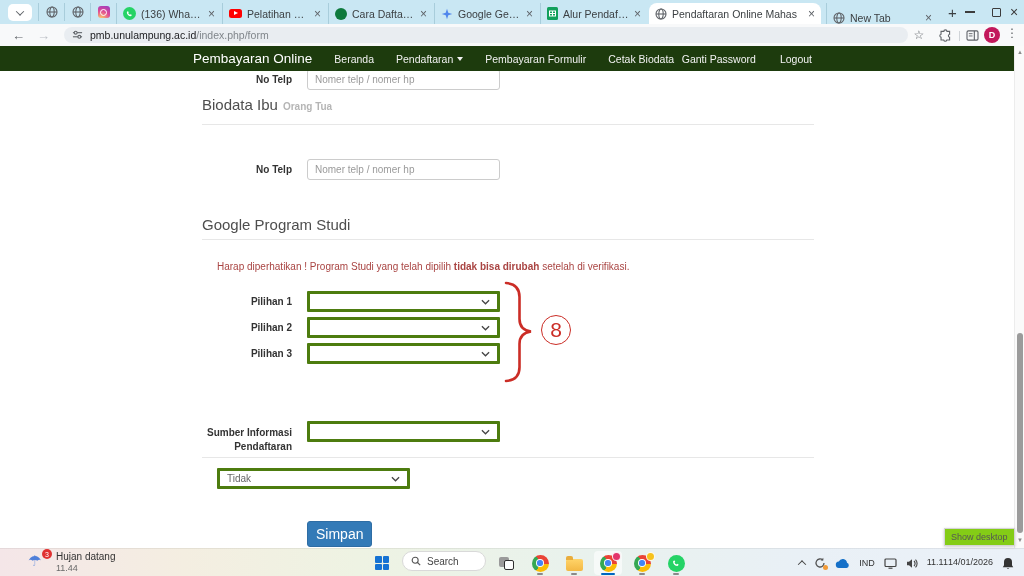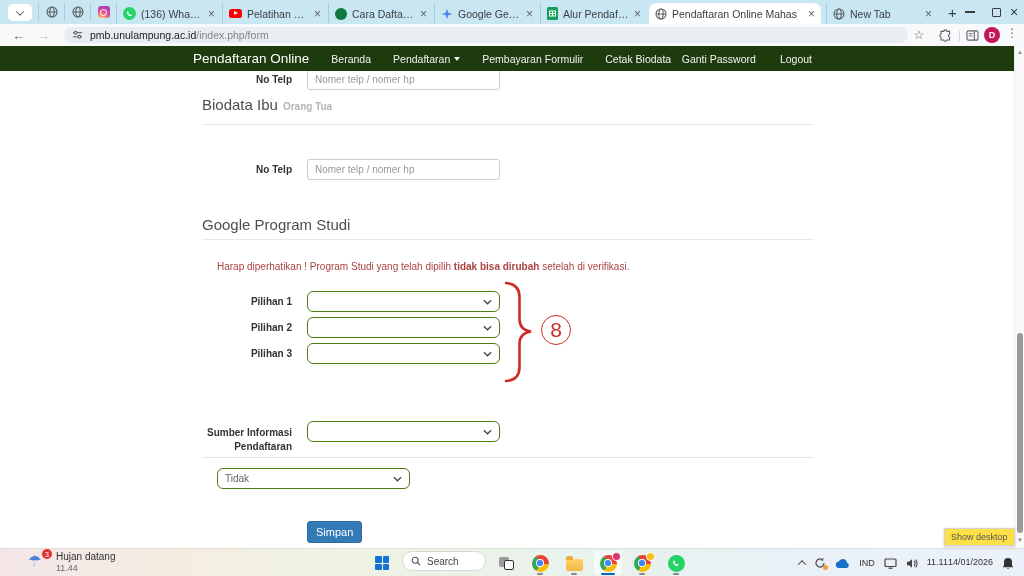--- a/index.html
+++ b/index.html
@@ -51,38 +51,38 @@
   .nav-right { position:absolute; right:202px; display:flex; }
   .nav-right .nav-item { margin-left:24px; }
 
   
   .frow { position:absolute; display:flex; align-items:flex-start; }
   .lbl { width:90px; text-align:right; font-size:10px; font-weight:bold; color:#333; line-height:1.35; padding-top:5px; }
   .lbl.mid { padding-top:0; line-height:21px; }
   .ctl { margin-left:15px; width:193px; }
   .tinput { width:193px; height:21px; border:1px solid #ccc; border-radius:3px; padding:0 7px; font-size:10px; color:#555; font-family:"Liberation Sans", sans-serif; background:#fff; }
   .tinput::placeholder { color:#9a9a9a; }
-  .sel { width:193px; height:21px; border:1px solid #4d7c0f; border-radius:6px; background:#fff; display:flex; align-items:center; padding:0 7px; font-size:10px; color:#666; }
+  .sel { width:193px; height:21px; border:3px solid #4d7c0f; border-radius:1px; background:#fff; display:flex; align-items:center; padding:0 7px; font-size:10px; color:#666; }
   .sel .selval { flex:1; }
   .sel svg { flex:none; }
   .heading { position:absolute; font-size:15px; color:#4e4e4e; }
   .heading .sub { font-size:10px; color:#b5b5b5; margin-left:5px;font-weight:bold; }
   .hr { position:absolute; width:612px; height:1px; background:#e7e7e7; }
   .warning { position:absolute; font-size:10px; color:#a94442; }
-  .btn-primary { position:absolute; background:#337ab7; border:1px solid #2e6da4; color:#fff; font-size:11px; padding:4px 8px; border-radius:3px; font-family:"Liberation Sans", sans-serif; }
+  .btn-primary { position:absolute; background:#337ab7; border:1px solid #2e6da4; color:#fff; font-size:14px; padding:4px 8px; border-radius:3px; font-family:"Liberation Sans", sans-serif; }
   .anno-circle { position:absolute; width:30px; height:30px; border:1.6px solid #cb2d26; border-radius:50%; color:#cb2d26; font-size:21px; display:flex; align-items:center; justify-content:center; }
   .brace { position:absolute; }
 
   
   .scrollbar { position:absolute; right:0; top:46px; width:10px; height:502px; background:#fafafa; border-left:1px solid #ececec; z-index:4; }
   .sb-arrow { position:absolute; left:1px; width:8px; text-align:center; font-size:6px; color:#8a8a8a; }
   .sb-thumb { position:absolute; left:2px; top:287px; width:6px; height:200px; background:#9b9b9b; border-radius:3px; }
 
   
-  .tooltip { position:absolute; left:944px; top:528px; background:#fde047; border:1px solid #d4d4d4; box-shadow:0 1px 3px rgba(0,0,0,.2); font-size:9px; color:#555; padding:3px 6px; z-index:8; white-space:nowrap; }
+  .tooltip { position:absolute; left:944px; top:528px; background:#84cc16; border:1px solid #d4d4d4; box-shadow:0 1px 3px rgba(0,0,0,.2); font-size:9px; color:#555; padding:3px 6px; z-index:8; white-space:nowrap; }
 
   
   .taskbar { position:absolute; left:0; top:548px; width:1024px; height:28px; z-index:7;
     background:linear-gradient(90deg,#f4e6e8 0%,#f4eee1 18%,#eef3e3 35%,#e9f2ec 55%,#e9f0f6 78%,#ebf1f8 100%);
     border-top:1px solid rgba(0,0,0,.06); }
   .weather { position:absolute; left:28px; top:2px; display:flex; align-items:center; }
   .umb-wrap { position:relative; width:20px; height:20px; font-size:15px; color:#4f7fd9; }
   .badge-red { position:absolute; top:-3px; right:-4px; min-width:10px; height:10px; background:#e03131; color:#fff; font-size:7px; border-radius:5px; display:flex; align-items:center; justify-content:center; padding:0 2px; }
   .weather-txt { margin-left:8px; line-height:1.2; }
   .weather-title { font-size:10px; color:#333; }
@@ -190,21 +190,21 @@
       <span class="fav">
           <svg width="12" height="12" viewBox="0 0 12 12">
             <circle cx="6" cy="6" r="5" fill="none" stroke="#5f6368" stroke-width="1.1"></circle>
             <ellipse cx="6" cy="6" rx="2.2" ry="5" fill="none" stroke="#5f6368" stroke-width="1.1"></ellipse>
             <line x1="1" y1="6" x2="11" y2="6" stroke="#5f6368" stroke-width="1.1"></line>
           </svg>
         </span>
       <span class="title">Pendaftaran Online Mahas</span>
       <span class="x">×</span>
     </div>
-    <div class="tab" style="left:826px; width:112px;">
+    <div class="tab" style="left:826px; width:112px;align-items:flex-end;">
       <span class="fav">
           <svg width="12" height="12" viewBox="0 0 12 12">
             <circle cx="6" cy="6" r="5" fill="none" stroke="#5f6368" stroke-width="1.1"></circle>
             <ellipse cx="6" cy="6" rx="2.2" ry="5" fill="none" stroke="#5f6368" stroke-width="1.1"></ellipse>
             <line x1="1" y1="6" x2="11" y2="6" stroke="#5f6368" stroke-width="1.1"></line>
           </svg>
         </span>
       <span class="title">New Tab</span>
       <span class="x">×</span>
     </div>
@@ -252,21 +252,21 @@
           <line x1="9" y1="1" x2="9" y2="11" stroke="#5f6368" stroke-width="1.2"></line>
           <line x1="3" y1="4" x2="7" y2="4" stroke="#5f6368" stroke-width="1"></line>
           <line x1="3" y1="6.5" x2="7" y2="6.5" stroke="#5f6368" stroke-width="1"></line>
         </svg>
       </div>
     <div class="avatar">D</div>
     <div class="dots">⋮</div>
   </div>
 
   <div class="navbar">
-    <span class="brand">Pendaftaran Online</span>
+    <span class="brand">Pembayaran Online</span>
     <span class="nav-item">
         <span>Beranda</span>
       </span>
     <span class="nav-item">
         <span>Pendaftaran</span>
         <span class="caret"></span>
       </span>
     <span class="nav-item">
         <span>Pembayaran Formulir</span>
       </span>

